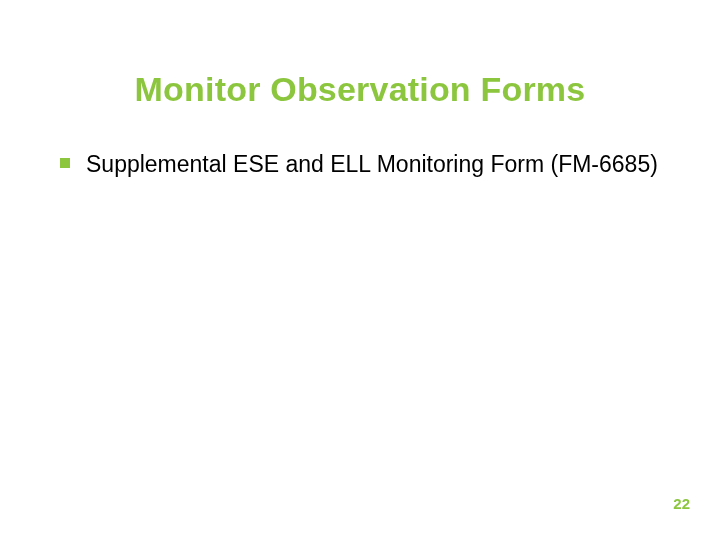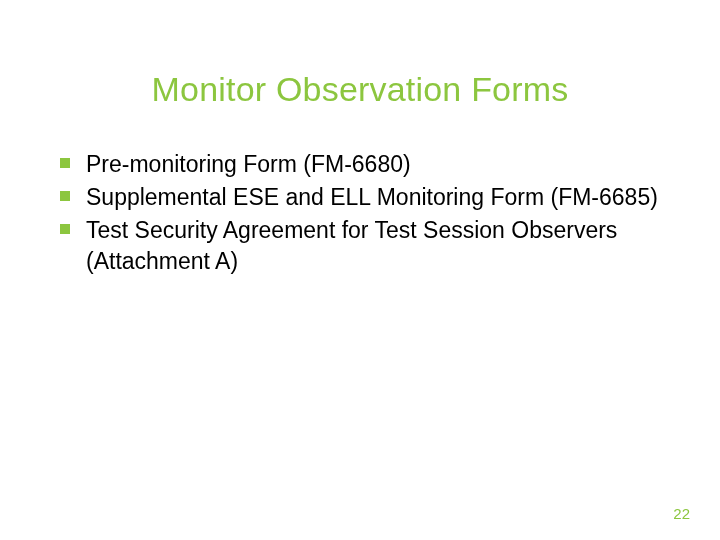--- a/index.html
+++ b/index.html
@@ -15,21 +15,21 @@
   .slide {
     box-sizing: border-box;
     width: 720px;
     height: 540px;
     position: relative;
     padding: 70px 50px 0 50px;
   }
   .title {
     color: #8cc63f;
     font-size: 34px;
-    font-weight: 400;
+    font-weight: 700;
     text-align: center;
     margin: 0 0 40px 0;
     letter-spacing: 0.2px;
   }
   ul.bullets {
     list-style: none;
     padding: 0;
     margin: 0 0 0 10px;
   }
   ul.bullets > li {
@@ -45,31 +45,30 @@
     position: absolute;
     left: 0;
     top: 9px;
     width: 10px;
     height: 10px;
     background: #8cc63f;
   }
   .pagenum {
     position: absolute;
     right: 30px;
-    bottom: 18px;
+    bottom: 28px;
     font-size: 15px;
     color: #8cc63f;
+    font-weight: bold;
   }
 </style>
 </head>
 <body>
 
 <div class="slide">
   <h1 class="title">Monitor Observation Forms</h1>
 
   <ul class="bullets">
-    <li>Pre-monitoring Form (FM-6680)</li>
     <li>Supplemental ESE and ELL Monitoring Form (FM-6685)</li>
-    <li>Test Security Agreement for Test Session Observers (Attachment A)</li>
   </ul>
 
   <div class="pagenum">22</div>
 </div>
 
 </body></html>

